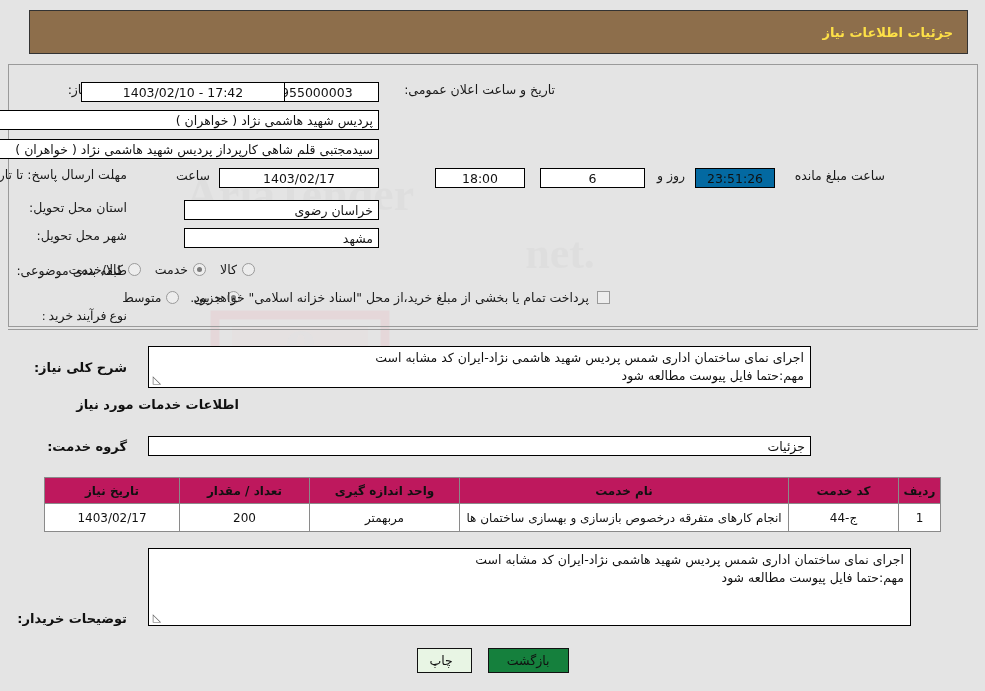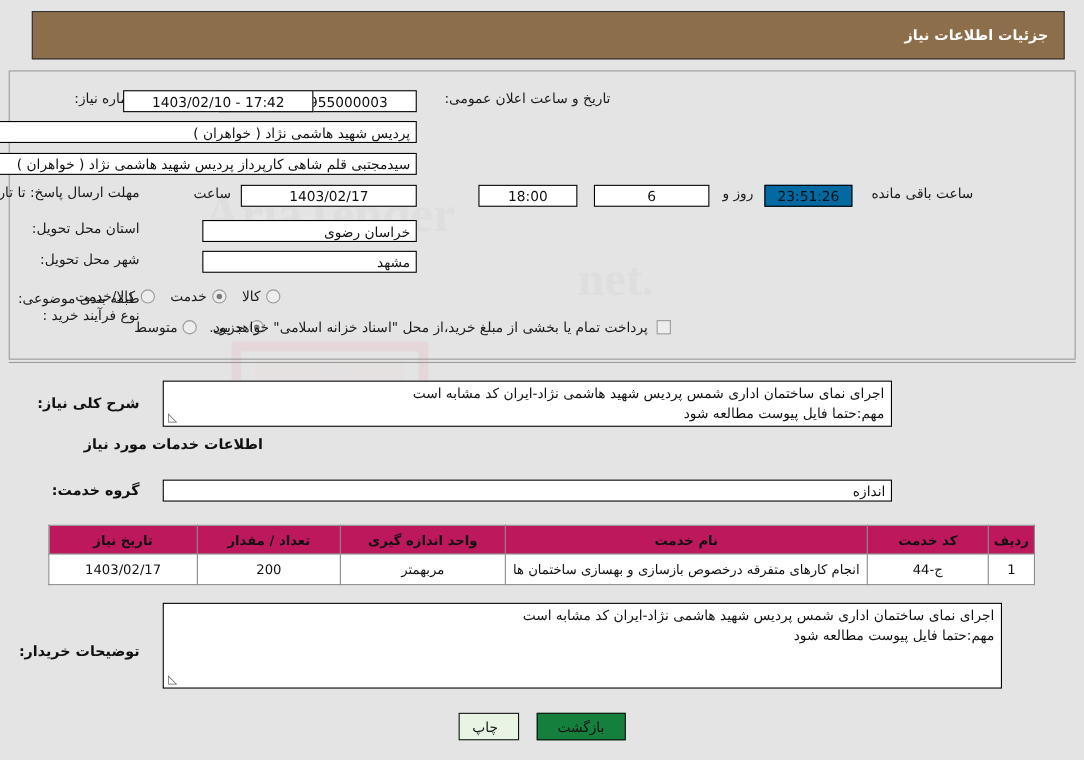--- a/index.html
+++ b/index.html
@@ -19,21 +19,21 @@
   }
 
   
   .titlebar {
     position: absolute; left: 29px; top: 10px; width: 939px; height: 44px;
     background: #8d6e4b; border: 1px solid #333;
     display: flex; align-items: center; justify-content: flex-start;
     padding: 0 14px; z-index: 2;
   }
   .titlebar .t {
-    color: #ffffff; font-size: 13px; font-weight: 600; letter-spacing: .2px;
+    color: #fde047; font-size: 13px; font-weight: 600; letter-spacing: .2px;
   }
 
   
   .panel {
     position: absolute; left: 8px; top: 64px; width: 970px; height: 263px;
     border: 1px solid #9a9a9a; background: transparent; z-index: 1;
   }
   .panel-sep {
     position: absolute; left: 8px; top: 329px; width: 970px; height: 0;
     border-top: 1px solid #9a9a9a; z-index: 1;
@@ -140,21 +140,21 @@
   <div class="panel-sep"></div>
 
   <div class="row" style="right:858px; top:82px;">
     <span class="lbl">شماره نیاز:</span>
   </div>
   <div class="fld c" style="position:absolute; right:606px; top:82px; width:180px; z-index:2;">1103092955000003</div>
 
   <div class="row" style="right:430px; top:82px;">
     <span class="lbl">تاریخ و ساعت اعلان عمومی:</span>
   </div>
-  <div class="fld c" style="position:absolute; right:700px; top:82px; width:173px; left:105px; z-index:2;text-align:center;">17:42 - 1403/02/10</div>
+  <div class="fld c" style="position:absolute; right:700px; top:82px; width:204px; left:105px; z-index:2;text-align:center;">17:42 - 1403/02/10</div>
 
   <div class="row" style="right:858px; top:110px;">
     <span class="lbl">نام دستگاه خریدار:</span>
   </div>
   <div class="fld r" style="position:absolute; right:606px; top:110px; width:548px; z-index:2;">پردیس شهید هاشمی نژاد ( خواهران )</div>
 
   <div class="row" style="right:858px; top:139px;">
     <span class="lbl">ایجاد کننده درخواست:</span>
   </div>
   <div class="fld r" style="position:absolute; right:606px; top:139px; width:432px; z-index:2;">سیدمجتبی قلم شاهی کارپرداز پردیس شهید هاشمی نژاد ( خواهران )</div>
@@ -169,21 +169,21 @@
   <div class="row" style="right:775px; top:168px;">
     <span class="lbl">ساعت</span>
   </div>
   <div class="fld c" style="position:absolute; right:460px; top:168px; width:90px; z-index:2;">18:00</div>
   <div class="fld c" style="position:absolute; right:340px; top:168px; width:105px; z-index:2;">6</div>
   <div class="row" style="right:300px; top:168px;">
     <span class="lbl">روز و</span>
   </div>
   <div class="fld c cream" style="position:absolute; right:210px; top:168px; width:80px; z-index:2;">23:51:26</div>
   <div class="row" style="right:100px; top:168px;">
-    <span class="lbl">ساعت باقی مانده</span>
+    <span class="lbl">ساعت مبلغ مانده</span>
   </div>
 
   <div class="row" style="right:858px; top:200px;">
     <span class="lbl">استان محل تحویل:</span>
   </div>
   <div class="fld r" style="position:absolute; right:606px; top:200px; width:195px; z-index:2;">خراسان رضوی</div>
 
   <div class="row" style="right:858px; top:228px;">
     <span class="lbl">شهر محل تحویل:</span>
   </div>
@@ -194,21 +194,21 @@
   </div>
   <div class="row" style="right:730px; top:262px;">
     <span class="radio"></span>
     <span class="radio-lbl">کالا</span>
     <span class="radio on"></span>
     <span class="radio-lbl">خدمت</span>
     <span class="radio"></span>
     <span class="radio-lbl">کالا/خدمت</span>
   </div>
 
-  <div class="row" style="right:858px; top:279px;">
+  <div class="row" style="right:858px; top:309px;font-family:Liberation Serif, serif;">
     <span class="lbl">نوع فرآیند خرید :</span>
   </div>
   <div class="row" style="right:745px; top:290px;">
     <span class="radio on"></span>
     <span class="radio-lbl">جزیی</span>
     <span class="radio"></span>
     <span class="radio-lbl">متوسط</span>
   </div>
   <div class="row" style="right:375px; top:290px;">
     <span class="chk"></span>
@@ -222,21 +222,21 @@
     <div>اجرای نمای ساختمان اداری شمس پردیس شهید هاشمی نژاد-ایران کد مشابه است</div>
     <div>مهم:حتما فایل پیوست مطالعه شود</div>
     <span class="grip">◺</span>
   </div>
 
   <div class="sec-title" style="right:746px; top:397px;">اطلاعات خدمات مورد نیاز</div>
 
   <div class="row" style="right:858px; top:439px;">
     <span class="bold-lbl">گروه خدمت:</span>
   </div>
-  <div class="fld r" style="position:absolute; right:174px; top:436px; width:663px; z-index:2;">اندازه</div>
+  <div class="fld r" style="position:absolute; right:174px; top:436px; width:663px; z-index:2;">جزئیات</div>
 
   <table class="tbl">
     <thead>
       <tr>
         <th style="width:42px;">ردیف</th>
         <th style="width:110px;">کد خدمت</th>
         <th>نام خدمت</th>
         <th style="width:150px;">واحد اندازه گیری</th>
         <th style="width:130px;">تعداد / مقدار</th>
         <th style="width:135px;">تاریخ نیاز</th>
@@ -247,21 +247,21 @@
         <td>1</td>
         <td>ج-44</td>
         <td class="name">انجام کارهای متفرقه درخصوص بازسازی و بهسازی ساختمان ها</td>
         <td>مربهمتر</td>
         <td>200</td>
         <td>1403/02/17</td>
       </tr>
     </tbody>
   </table>
 
-  <div class="row" style="right:858px; top:585px;justify-content:center;">
+  <div class="row" style="right:858px; top:611px;justify-content:center;">
     <span class="bold-lbl">توضیحات خریدار:</span>
   </div>
   <div class="ta" style="position:absolute; right:74px; top:548px; width:763px; height:78px; z-index:2;">
     <div>اجرای نمای ساختمان اداری شمس پردیس شهید هاشمی نژاد-ایران کد مشابه است</div>
     <div>مهم:حتما فایل پیوست مطالعه شود</div>
     <span class="grip">◺</span>
   </div>
 
   <div class="btnbar">
     <div class="btn back">بازگشت</div>

